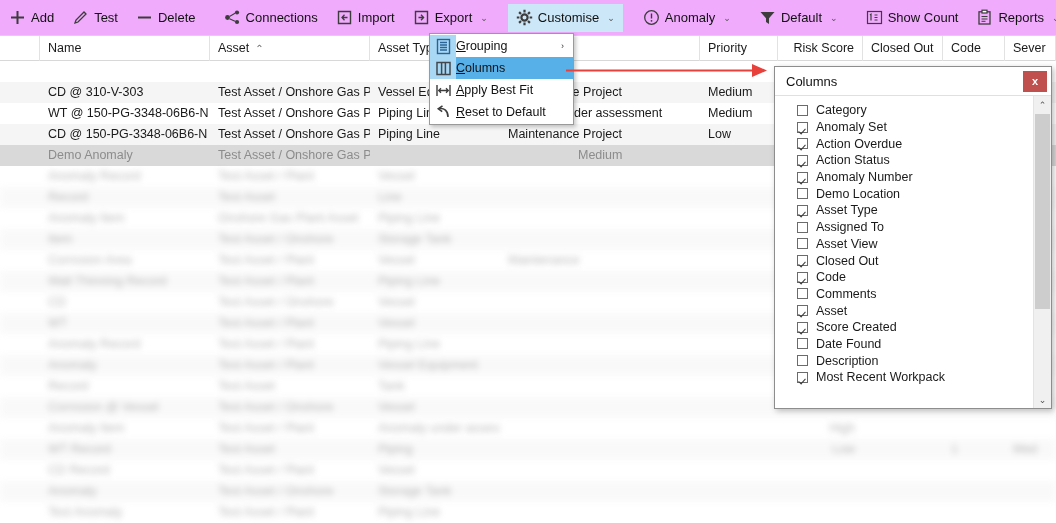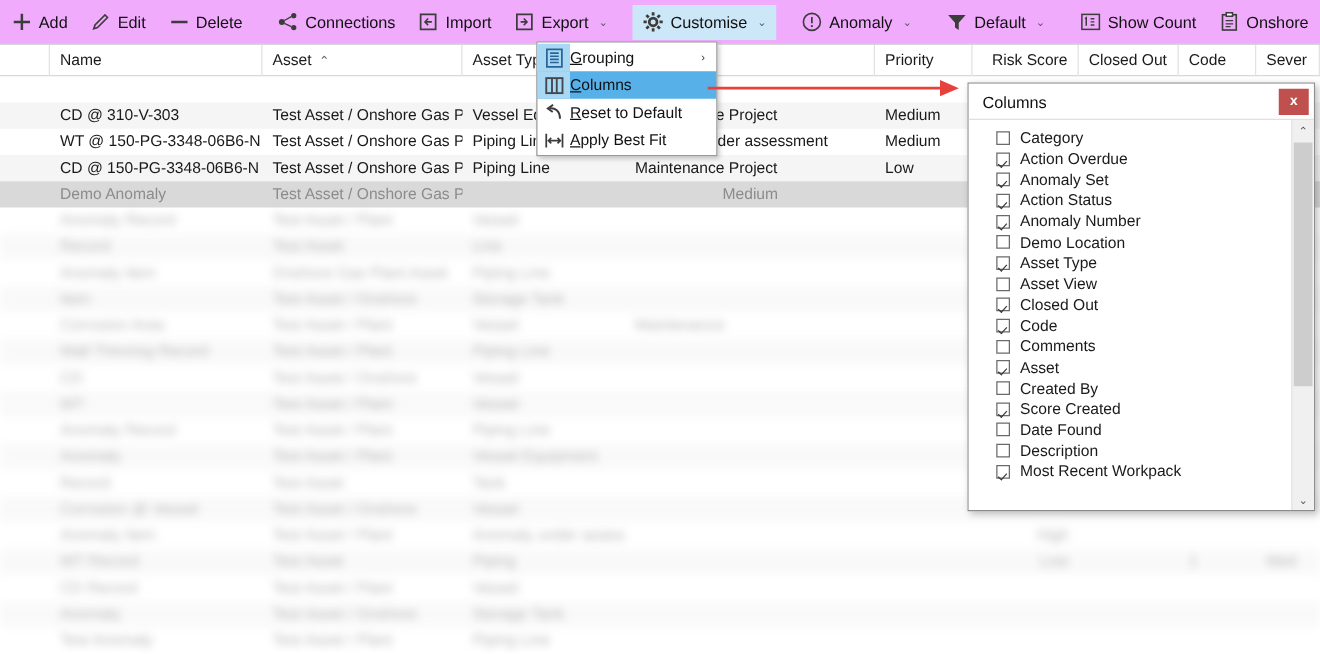--- a/index.html
+++ b/index.html
@@ -164,21 +164,21 @@
         </svg>
       </span>
       <span>Add</span>
     </div>
     <div class="tb-item">
       <span class="ico">
         <svg xmlns="http://www.w3.org/2000/svg" width="17" height="17" viewBox="0 0 17 17">
           <path d="M3 14 L4 11 L12 3 L14 5 L6 13 Z" fill="none" stroke="#3c3c3c" stroke-width="1.3"></path>
         </svg>
       </span>
-      <span>Edit</span>
+      <span>Test</span>
     </div>
     <div class="tb-item">
       <span class="ico">
         <svg xmlns="http://www.w3.org/2000/svg" width="17" height="17" viewBox="0 0 17 17">
           <path d="M2 8.5 h13" stroke="#3c3c3c" stroke-width="2"></path>
         </svg>
       </span>
       <span>Delete</span>
     </div>
     <div class="tb-sep"></div>
@@ -257,21 +257,21 @@
       <span>Show Count</span>
     </div>
     <div class="tb-item">
       <span class="ico">
         <svg xmlns="http://www.w3.org/2000/svg" width="17" height="17" viewBox="0 0 17 17">
           <rect x="3" y="2.8" width="11" height="12.2" fill="none" stroke="#3c3c3c" stroke-width="1.3"></rect>
           <rect x="6" y="1.2" width="5" height="2.8" fill="#fff" stroke="#3c3c3c" stroke-width="1.2"></rect>
           <path d="M5.5 7.5 h6 M5.5 10 h6 M5.5 12.3 h4" stroke="#3c3c3c" stroke-width="1"></path>
         </svg>
       </span>
-      <span>Onshore</span>
+      <span>Reports</span>
       <span class="caret">⌄</span>
     </div>
   </div>
 
 <div class="grid">
   <div class="hdr" id="grid-header">
       <div class="cell" style="width: 40px; flex: 0 0 40px;"><span></span></div>
       <div class="cell" style="width: 170px; flex: 0 0 170px;"><span>Name</span></div>
       <div class="cell" style="width: 160px; flex: 0 0 160px;"><span>Asset</span><span class="sortarrow">⌃</span></div>
       <div class="cell" style="width: 130px; flex: 0 0 130px;"><span>Asset Type</span></div>
@@ -571,37 +571,37 @@
             <path d="M6.6 2.5 v12 M10.4 2.5 v12" stroke="#43484d" stroke-width="1.5"></path>
           </svg>
         </span>
       </span>
       <span class="mlabel"><u>C</u>olumns</span>
     </div>
     <div class="menu-item">
       <span class="mico">
         <span class="ico">
           <svg xmlns="http://www.w3.org/2000/svg" width="17" height="17" viewBox="0 0 17 17">
+            <path d="M2 3 v11 M15 3 v11" stroke="#3c3c3c" stroke-width="1.4"></path>
+            <path d="M4 8.5 h9 M6 6.3 L3.7 8.5 L6 10.7 M11 6.3 L13.3 8.5 L11 10.7" fill="none" stroke="#3c3c3c" stroke-width="1.3"></path>
+          </svg>
+        </span>
+      </span>
+      <span class="mlabel"><u>A</u>pply Best Fit</span>
+    </div>
+    <div class="menu-item">
+      <span class="mico">
+        <span class="ico">
+          <svg xmlns="http://www.w3.org/2000/svg" width="17" height="17" viewBox="0 0 17 17">
             <path d="M13 13 C13 6.5 9 4 4.5 4.6" fill="none" stroke="#3c3c3c" stroke-width="1.6"></path>
             <path d="M7.5 1.8 L3.3 4.8 L7.2 7.6" fill="none" stroke="#3c3c3c" stroke-width="1.6"></path>
           </svg>
         </span>
       </span>
       <span class="mlabel"><u>R</u>eset to Default</span>
-    </div>
-    <div class="menu-item">
-      <span class="mico">
-        <span class="ico">
-          <svg xmlns="http://www.w3.org/2000/svg" width="17" height="17" viewBox="0 0 17 17">
-            <path d="M2 3 v11 M15 3 v11" stroke="#3c3c3c" stroke-width="1.4"></path>
-            <path d="M4 8.5 h9 M6 6.3 L3.7 8.5 L6 10.7 M11 6.3 L13.3 8.5 L11 10.7" fill="none" stroke="#3c3c3c" stroke-width="1.3"></path>
-          </svg>
-        </span>
-      </span>
-      <span class="mlabel"><u>A</u>pply Best Fit</span>
     </div>
   </div>
 
 <svg class="arrow" width="210" height="14" viewBox="0 0 210 14">
   <defs>
     <marker id="ah" markerWidth="7" markerHeight="7" refX="5.6" refY="3" orient="auto">
       <path d="M0,0 L7,3 L0,6 z" fill="#e8413c"></path>
     </marker>
   </defs>
   <line x1="0" y1="6.5" x2="198" y2="6.5" stroke="#e8413c" stroke-width="2.2" marker-end="url(#ah)"></line>
@@ -613,65 +613,65 @@
     <span class="dlg-close">x</span>
   </div>
   <div class="dialog-body">
     <div class="col-list" id="col-list">
         <div class="col-item">
           <span class="cbox"></span>
           <span class="col-label">Category</span>
         </div>
         <div class="col-item">
           <span class="cbox on"></span>
+          <span class="col-label">Anomaly Set</span>
+        </div>
+        <div class="col-item">
+          <span class="cbox on"></span>
           <span class="col-label">Action Overdue</span>
-        </div>
-        <div class="col-item">
-          <span class="cbox on"></span>
-          <span class="col-label">Anomaly Set</span>
         </div>
         <div class="col-item">
           <span class="cbox on"></span>
           <span class="col-label">Action Status</span>
         </div>
         <div class="col-item">
           <span class="cbox on"></span>
           <span class="col-label">Anomaly Number</span>
         </div>
         <div class="col-item">
           <span class="cbox"></span>
           <span class="col-label">Demo Location</span>
         </div>
         <div class="col-item">
           <span class="cbox on"></span>
           <span class="col-label">Asset Type</span>
         </div>
         <div class="col-item">
           <span class="cbox"></span>
+          <span class="col-label">Assigned To</span>
+        </div>
+        <div class="col-item">
+          <span class="cbox"></span>
           <span class="col-label">Asset View</span>
         </div>
         <div class="col-item">
           <span class="cbox on"></span>
           <span class="col-label">Closed Out</span>
         </div>
         <div class="col-item">
           <span class="cbox on"></span>
           <span class="col-label">Code</span>
         </div>
         <div class="col-item">
           <span class="cbox"></span>
           <span class="col-label">Comments</span>
         </div>
         <div class="col-item">
           <span class="cbox on"></span>
           <span class="col-label">Asset</span>
-        </div>
-        <div class="col-item">
-          <span class="cbox"></span>
-          <span class="col-label">Created By</span>
         </div>
         <div class="col-item">
           <span class="cbox on"></span>
           <span class="col-label">Score Created</span>
         </div>
         <div class="col-item">
           <span class="cbox"></span>
           <span class="col-label">Date Found</span>
         </div>
         <div class="col-item">

